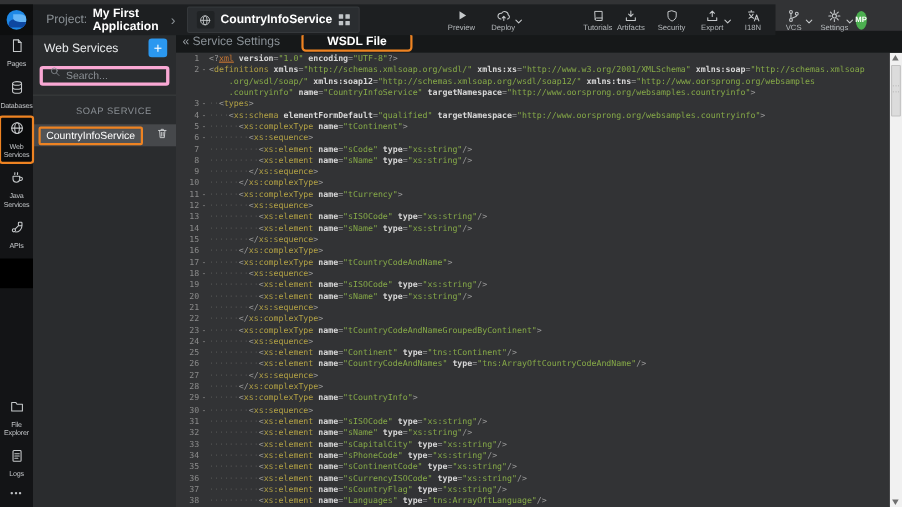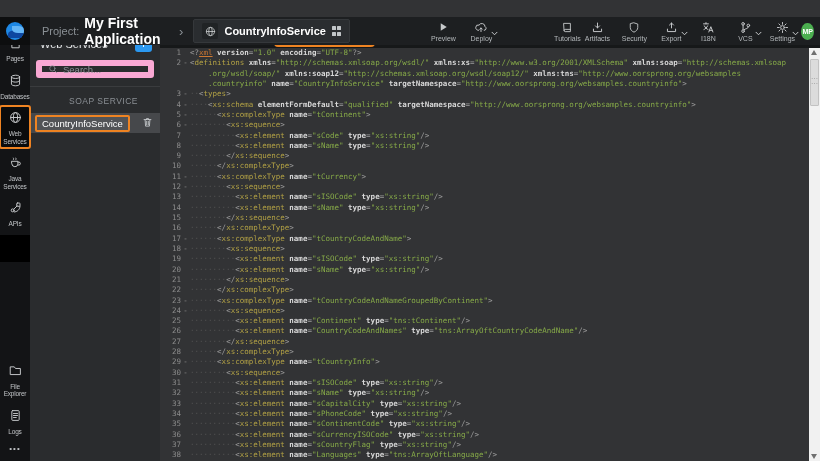--- a/index.html
+++ b/index.html
@@ -1,28 +1,28 @@
 <!DOCTYPE html>
 <html><head>
 <meta charset="utf-8">
 <style>
   * { margin:0; padding:0; box-sizing:border-box; }
   html,body { background:#000; }
   body { font-family:"Liberation Sans","DejaVu Sans",sans-serif; }
   #app { position:relative; width:820px; height:461px; overflow:hidden; background:#323335; }
 
   
-  .topbar { position:absolute; left:0; top:17px; width:820px; height:28px; background:#1d1f21; display:flex; align-items:center; z-index:5; }
+  .topbar { position:absolute; left:0; top:4px; width:705px; height:28px; background:#1d1f21; display:flex; align-items:center; z-index:5; }
   .logo-box { width:30px; height:28px; background:#0d0e0f; display:flex; align-items:center; justify-content:center; flex:0 0 30px; }
   .logo-circle { width:18px; height:18px; border-radius:50%; background:#1e88e5; position:relative; overflow:hidden; }
   .logo-circle:before { content:""; position:absolute; left:2px; top:8px; width:16px; height:8px; background:#0d47a1; border-radius:50% 50% 0 0; }
   .logo-circle:after { content:""; position:absolute; left:6px; top:4px; width:12px; height:7px; background:#64b5f6; border-radius:0 50% 0 50%; }
   .proj-wrap { display:flex; align-items:center; margin-left:12px; gap:5px; }
   .proj-label { color:#8b9196; font-size:11px; }
-  .proj-name { color:#ffffff; font-size:14px; font-weight:bold; }
+  .proj-name { color:#ffffff; font-size:11px; font-weight:bold; }
   .proj-chev { color:#8b9196; font-size:13px; margin-left:6px; }
   .svc-tab { display:flex; align-items:center; gap:6px; background:#2a2d30; border:1px solid #35383b; height:24px; margin-left:10px; padding:0 8px; border-radius:2px; }
   .svc-tab .tab-globe { width:16px; height:16px; background:#202325; border-radius:2px; display:flex; align-items:center; justify-content:center; color:#9aa0a5; }
   .svc-tab .tab-label { color:#ffffff; font-size:11px; font-weight:bold; }
   .grid-icon { display:grid; grid-template-columns:4px 4px; grid-template-rows:4px 4px; gap:1.5px; }
   .grid-icon i { background:#c2c6c9; border-radius:0.5px; }
   .hbtn { display:flex; flex-direction:column; align-items:center; justify-content:center; min-width:30px; height:28px; position:relative; color:#c6c9cb; }
   .hicon { height:13px; display:flex; align-items:center; }
   .hlabel { font-size:7px; color:#b4b8bb; margin-top:1px; white-space:nowrap; }
   .chev { position:absolute; right:-2px; top:5px; color:#9aa0a5; }
@@ -41,21 +41,21 @@
   .sb-black { width:30px; height:27px; background:#000; margin-top:4px; }
   .sb-spacer { flex:1; }
   .sb-dots { color:#c0c3c6; font-size:8px; letter-spacing:1px; padding:6px 0 8px; }
 
   
   .panel { position:absolute; left:30px; top:28px; width:130px; height:433px; background:#2a2c2e; z-index:3; }
   .panel-head { display:flex; align-items:center; justify-content:space-between; padding:7px 8px 6px 10px; }
   .panel-title { color:#e8eaec; font-size:11px; }
   .add-btn { width:17px; height:17px; background:#2b98f0; border-radius:3px; color:#fff; display:flex; align-items:center; justify-content:center; font-size:13px; line-height:1; }
   .search-row { padding:2px 6px 8px 6px; border-bottom:1px solid #3a3c3e; }
-  .search-box { display:flex; align-items:center; gap:5px; border:6px solid #f9a8d4; border-radius:3px; height:18px; padding:0 6px; }
+  .search-box { display:flex; align-items:flex-end; gap:5px; border:3px solid #f9a8d4; border-radius:3px; height:18px; padding:0 6px; }
   .search-box input { background:transparent; border:none; outline:none; color:#9aa0a5; font-size:9.5px; width:90px; font-family:"Liberation Sans",sans-serif; }
   .search-box input::placeholder { color:#8b9095; }
   .section-label { color:#8a8f94; font-size:8.5px; letter-spacing:0.5px; padding:9px 10px 7px;margin-left:29px; }
   .svc-item { display:flex; align-items:center; justify-content:space-between; background:#46484b; height:20px; padding:0 7px 0 5px; }
   .svc-item .svc-name { border:2px solid #ee8322; border-radius:2px; color:#ffffff; font-size:9.5px; padding:1px 5px; background:#515356; white-space:nowrap; }
 
   
   .editor { position:absolute; left:160px; top:28px; width:660px; height:433px; }
   .etabs { height:20px; background:#161819; display:flex; align-items:center; }
   .collapse-btn { color:#9aa0a5; font-size:11px; margin-left:3px; width:12px; text-align:center; }

